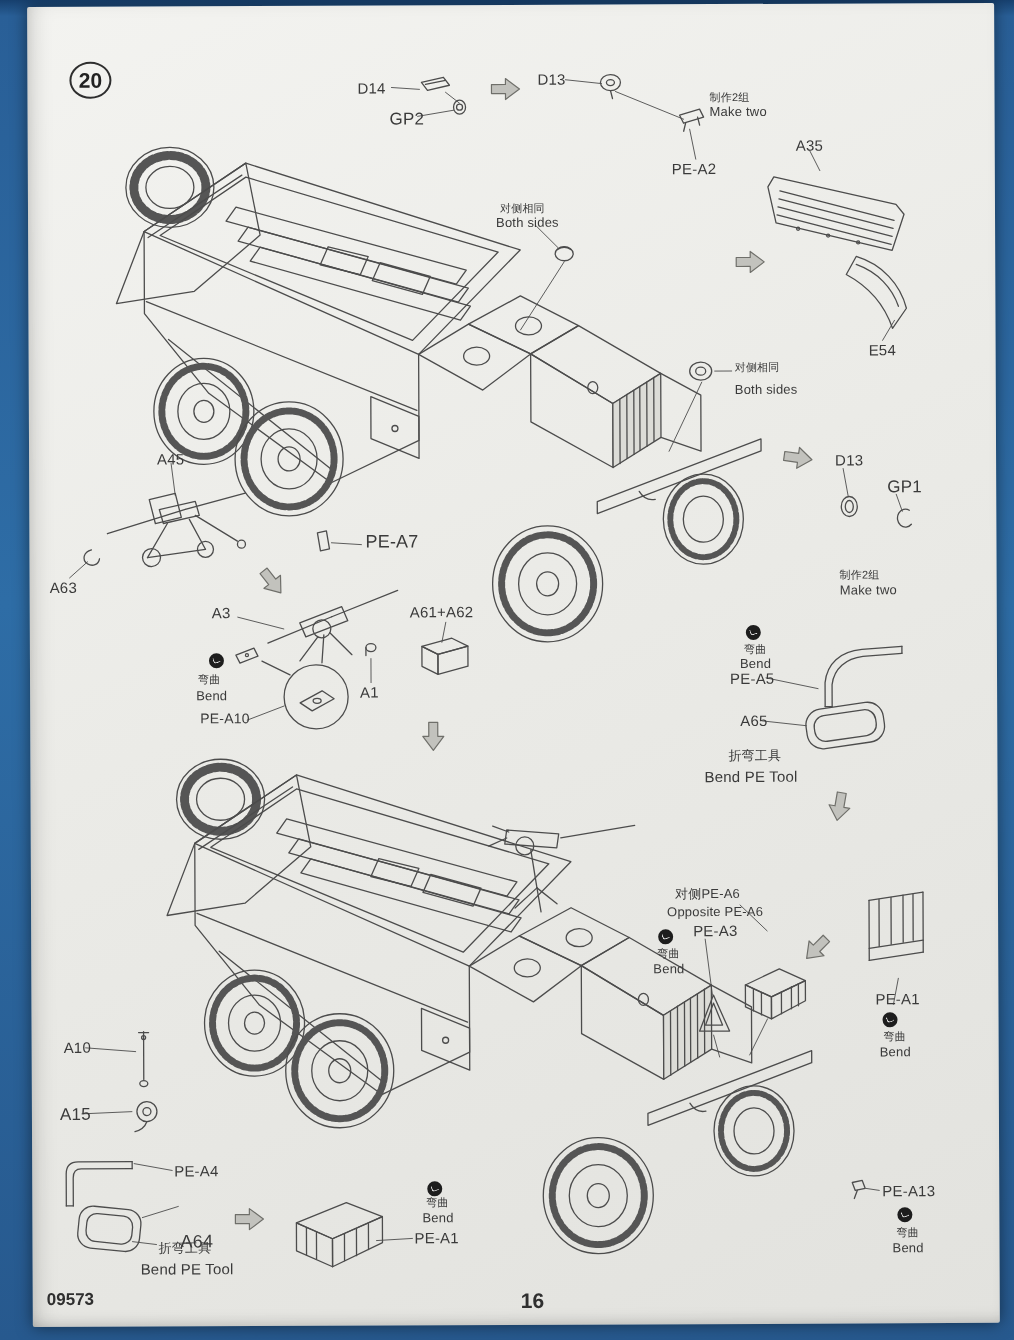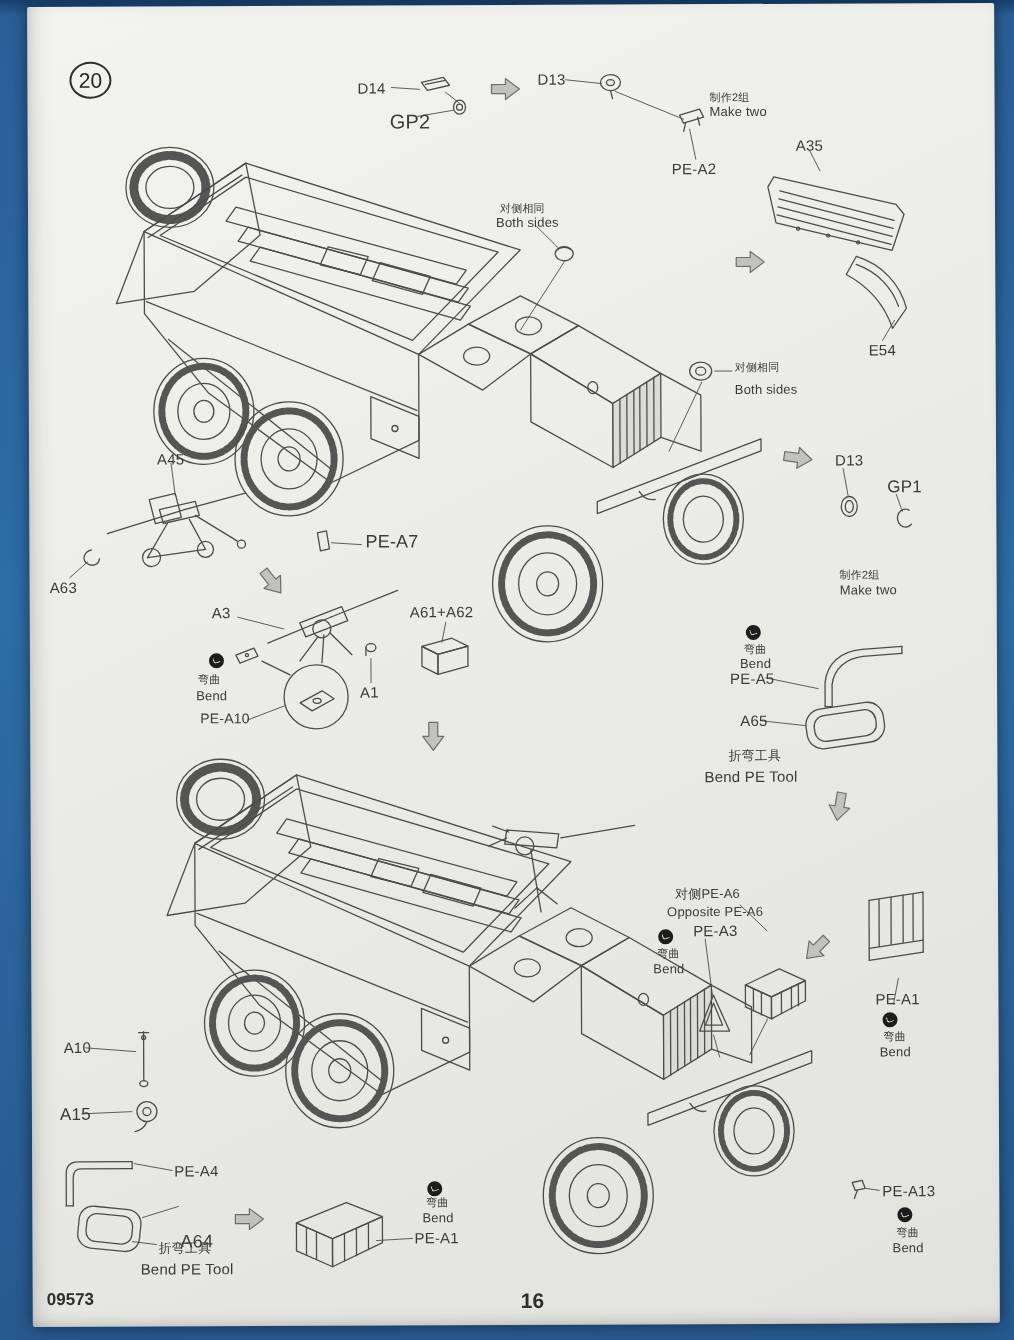--- a/index.html
+++ b/index.html
@@ -14,21 +14,21 @@
     background:linear-gradient(155deg,#f3f3f0 0%,#ebebe7 45%,#e2e2de 100%);
     box-shadow:0 0 16px rgba(0,0,0,.5), inset 14px 0 26px -16px rgba(0,0,0,.28), inset 0 -10px 18px -12px rgba(0,0,0,.25);
     border-radius:2px;
   }
   svg.art{position:absolute;left:0;top:0;}
   .layer{position:absolute;inset:0;}
   .ann{position:absolute;color:#3a3a3a;white-space:nowrap;letter-spacing:.2px;line-height:1.1;}
   .step-badge{
     position:absolute;left:72px;top:60px;width:38px;height:33px;
     border:2.5px solid #2e2e2e;border-radius:50%;
-    text-align:center;line-height:33px;font-weight:normal;font-size:21px;color:#222;
+    text-align:center;line-height:33px;font-weight:bold;font-size:21px;color:#222;
   }
   .kit-number{position:absolute;left:44px;top:1288px;font-weight:bold;font-size:17px;color:#2f2f2f;}
   .page-number{position:absolute;left:518px;top:1289px;font-weight:bold;font-size:21px;color:#2f2f2f;}
   .bend-dot{position:absolute;width:15px;height:15px;border-radius:50%;background:#1d1d1d;}
   .bend-dot i{
     position:absolute;left:4px;top:4px;width:6px;height:5px;
     border-left:1.6px solid #ededed;border-bottom:1.6px solid #ededed;
     border-bottom-left-radius:3px;transform:rotate(-18deg);
   }
 </style>
@@ -350,21 +350,21 @@
           <path d="M-13,-4.5 L1,-4.5 L1,-10.5 L15,0 L1,10.5 L1,4.5 L-13,4.5 Z" transform="translate(246,1218) rotate(0)"></path>
         </g>
     </g>
   </svg>
 
   <div class="layer">
     <div class="step-badge">20</div>
     <div class="kit-number">09573</div>
     <div class="page-number">16</div>
   <div class="ann" style="left: 360px; top: 80px; font-size: 15px;">D14</div>
-      <div class="ann" style="left: 392px; top: 110px; font-size: 20px;">GP2</div>
+      <div class="ann" style="left: 392px; top: 110px; font-size: 17px;">GP2</div>
       <div class="ann" style="left: 540px; top: 72px; font-size: 15px;">D13</div>
       <div class="ann" style="left: 712px; top: 92px; font-size: 11px;">制作2组</div>
       <div class="ann" style="left: 712px; top: 106px; font-size: 13px;">Make two</div>
       <div class="ann" style="left: 674px; top: 162px; font-size: 15px;">PE-A2</div>
       <div class="ann" style="left: 798px; top: 139px; font-size: 15px;">A35</div>
       <div class="ann" style="left: 502px; top: 202px; font-size: 11px;">对侧相同</div>
       <div class="ann" style="left: 498px; top: 216px; font-size: 13px;">Both sides</div>
       <div class="ann" style="left: 870px; top: 344px; font-size: 15px;">E54</div>
       <div class="ann" style="left: 736px; top: 362px; font-size: 11px;">对侧相同</div>
       <div class="ann" style="left: 736px; top: 384px; font-size: 13px;">Both sides</div>

